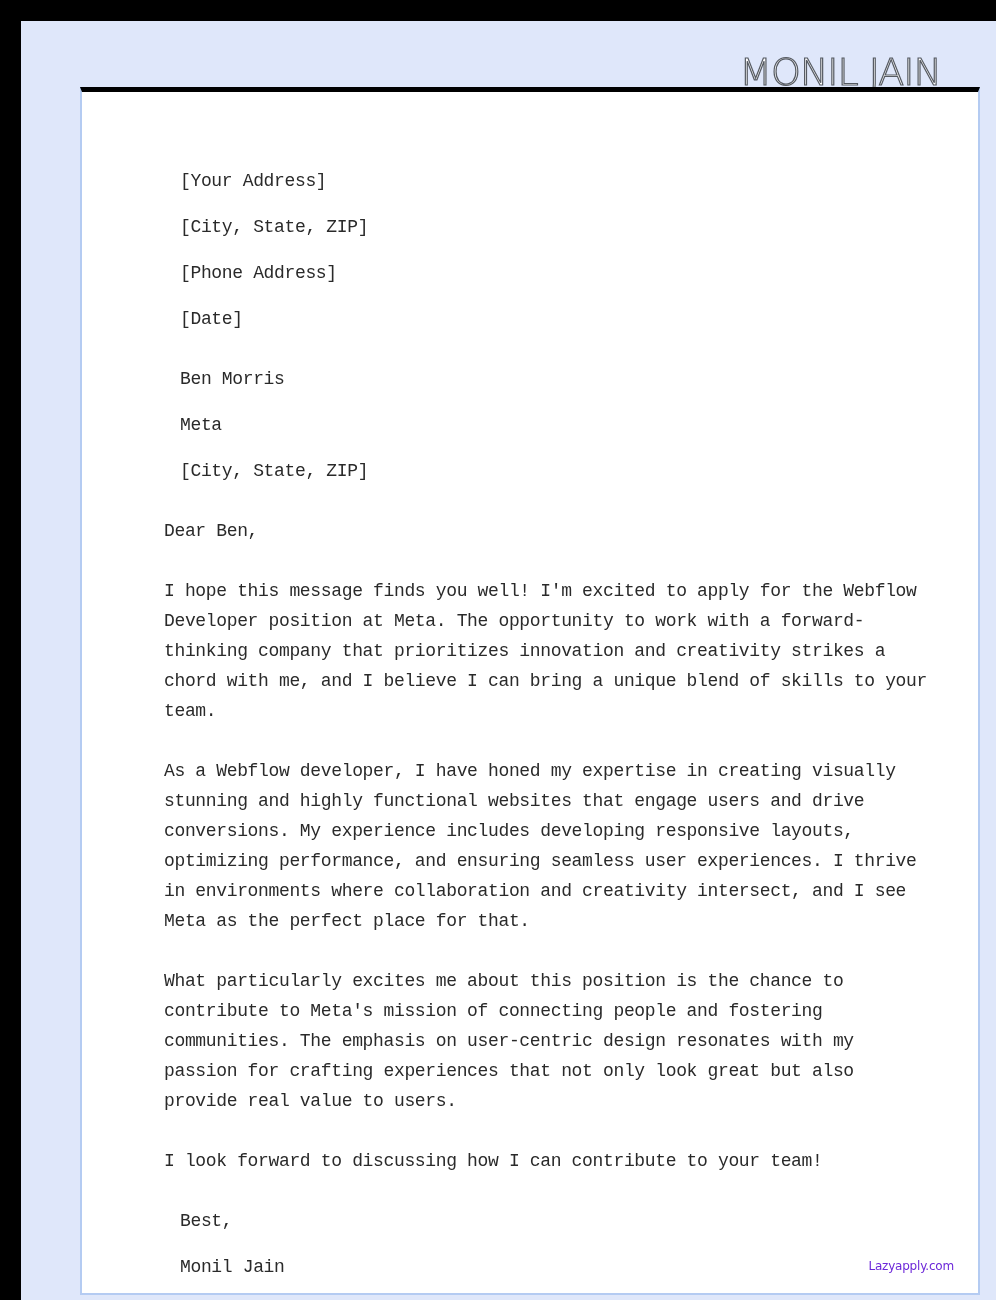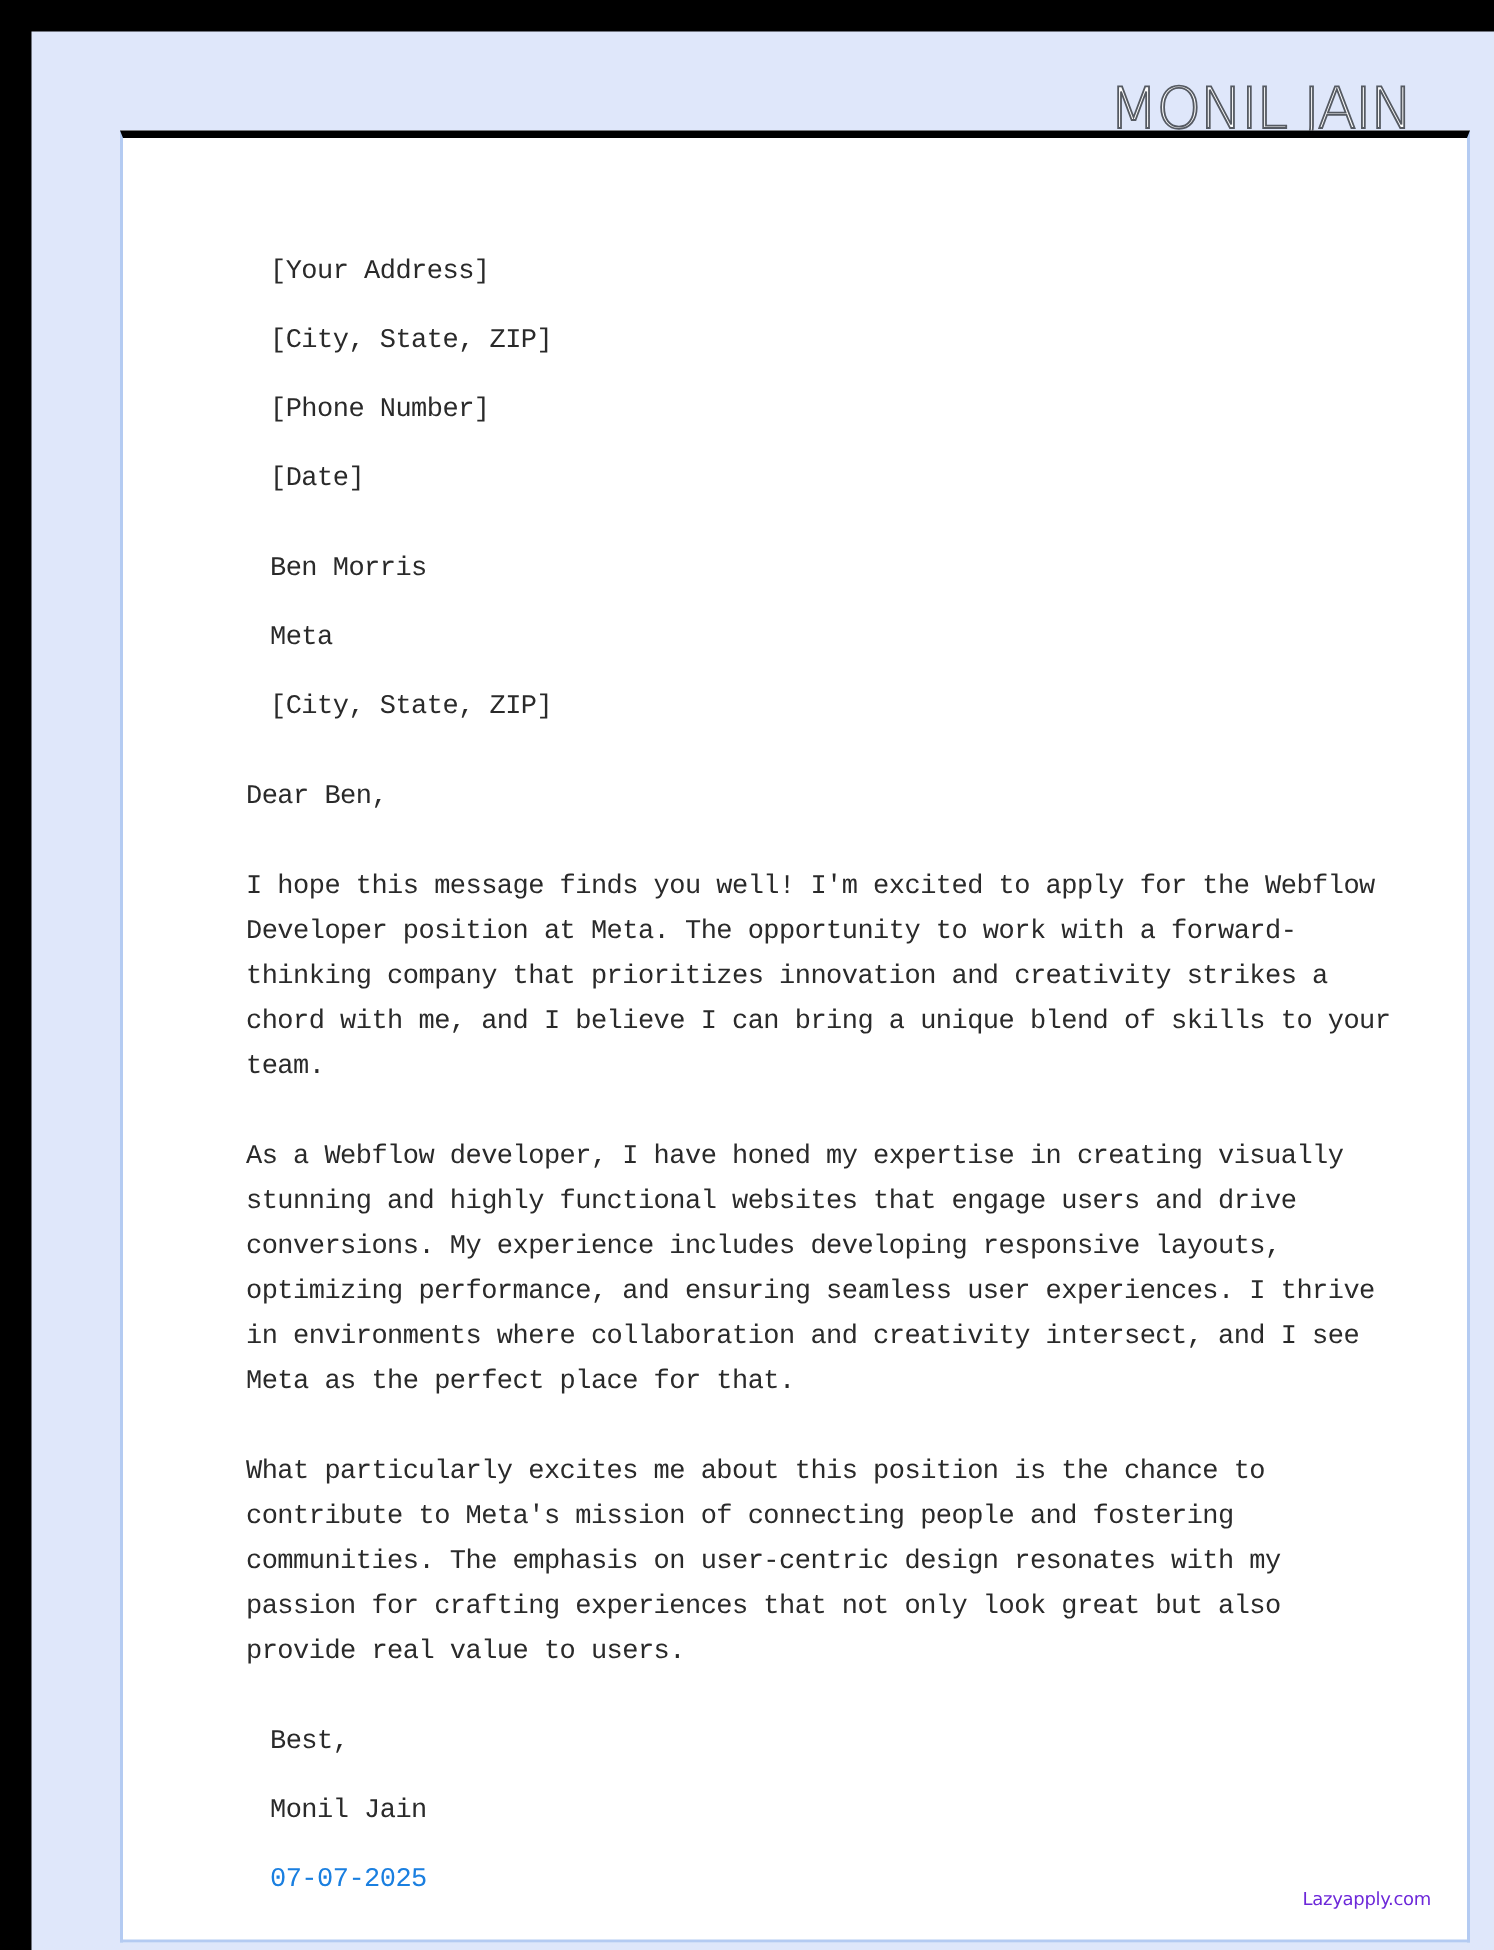--- a/index.html
+++ b/index.html
@@ -49,35 +49,36 @@
 
 <div class="frame">
   <div class="header-name">MONIL JAIN</div>
 
   <div class="card">
     <div class="content">
 
       <div class="block">
         <span class="line">[Your Address]</span>
         <span class="line">[City, State, ZIP]</span>
-        <span class="line">[Phone Number]</span>
+        <span class="line">[Phone Address]</span>
         <span class="line">[Date]</span>
       </div>
 
       <div class="block">
         <span class="line">Ben Morris</span>
         <span class="line">Meta</span>
         <span class="line">[City, State, ZIP]</span>
       </div>
 
       <div class="block">Dear Ben,</div>
 
       <p class="para">I hope this message finds you well! I'm excited to apply for the Webflow Developer position at Meta. The opportunity to work with a forward-thinking company that prioritizes innovation and creativity strikes a chord with me, and I believe I can bring a unique blend of skills to your team.</p>
       <p class="para">As a Webflow developer, I have honed my expertise in creating visually stunning and highly functional websites that engage users and drive conversions. My experience includes developing responsive layouts, optimizing performance, and ensuring seamless user experiences. I thrive in environments where collaboration and creativity intersect, and I see Meta as the perfect place for that.</p>
       <p class="para">What particularly excites me about this position is the chance to contribute to Meta's mission of connecting people and fostering communities. The emphasis on user-centric design resonates with my passion for crafting experiences that not only look great but also provide real value to users.</p>
+      <p class="para">I look forward to discussing how I can contribute to your team!</p>
 
       <div>
         <span class="line">Best,</span>
         <span class="line">Monil Jain</span>
         <span class="date-link">07-07-2025</span>
       </div>
     </div>
 
     <div class="footer-brand">Lazyapply.com</div>
   </div>

